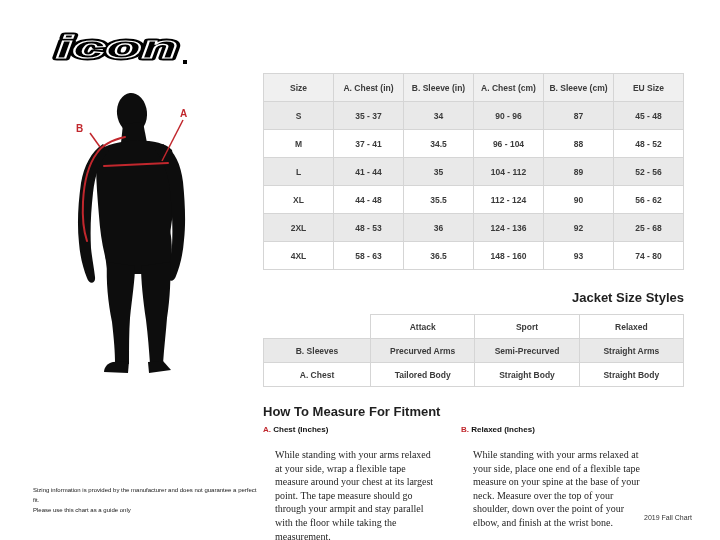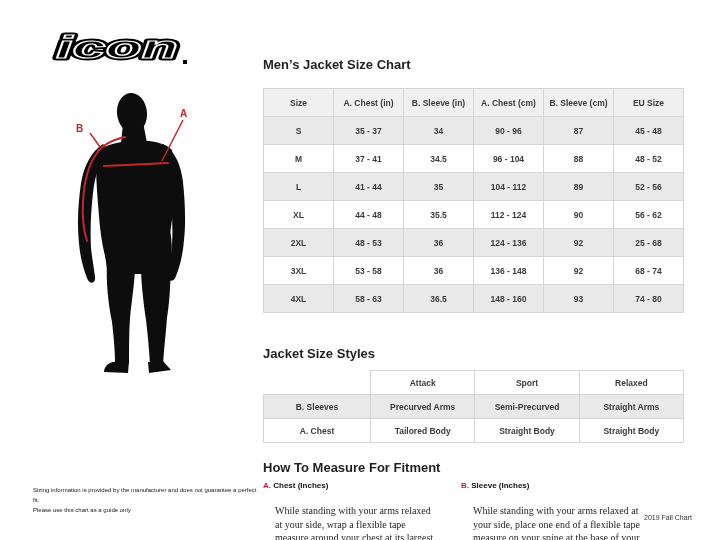--- a/index.html
+++ b/index.html
@@ -22,21 +22,21 @@
   .size-table { margin-top:16px; }
   .size-table th, .size-table td {
     border:1px solid #d5d5d5; height:27px; padding:0;
     text-align:center; vertical-align:middle;
     font-size:8.5px; font-weight:700; color:#3b3b3b;
   }
   .size-table thead th { background:#f0f0f0; }
   .size-table tbody tr:nth-child(odd) th,
   .size-table tbody tr:nth-child(odd) td { background:#e9e9e9; }
 
-  .style-title { margin-top:33px; }
+  .style-title { margin-top:20px;text-align:right; }
   .style-table { margin-top:9px;border-radius:16px; }
   .style-table th, .style-table td {
     border:1px solid #d5d5d5; height:23px; padding:0;
     text-align:center; vertical-align:middle;
     font-size:8.5px; font-weight:700; color:#3b3b3b;
   }
   .style-table thead th { background:#ffffff; }
   .style-table thead th.corner { border:none; background:transparent; }
   .style-table tbody tr:nth-child(odd) th,
   .style-table tbody tr:nth-child(odd) td { background:#e9e9e9; }
@@ -82,21 +82,20 @@
       <path d="M66,53 L76,67" stroke="#c1272d" stroke-width="1.5" fill="none"></path>
       <path d="M80,86 L144,83" stroke="#c1272d" stroke-width="2" fill="none" stroke-linecap="round"></path>
       <path d="M159,40 L138,81" stroke="#c1272d" stroke-width="1.5" fill="none"></path>
       <text class="fig-label" x="156" y="37">A</text>
       <text class="fig-label" x="52" y="52">B</text>
     </g>
   </svg>
 
   <div class="right-col">
 
-    <h2 class="section-title">Men’s Jacket Size Chart</h2>
 
     <table class="size-table">
       <thead>
           <tr>
             <th>Size</th>
             <th>A. Chest (in)</th>
             <th>B. Sleeve (in)</th>
             <th>A. Chest (cm)</th>
             <th>B. Sleeve (cm)</th>
             <th>EU Size</th>
@@ -135,28 +134,20 @@
             <td>90</td>
             <td>56 - 62</td>
           </tr>
           <tr>
             <th>2XL</th>
             <td>48 - 53</td>
             <td>36</td>
             <td>124 - 136</td>
             <td>92</td>
             <td>25 - 68</td>
-          </tr>
-          <tr>
-            <th>3XL</th>
-            <td>53 - 58</td>
-            <td>36</td>
-            <td>136 - 148</td>
-            <td>92</td>
-            <td>68 - 74</td>
           </tr>
           <tr>
             <th>4XL</th>
             <td>58 - 63</td>
             <td>36.5</td>
             <td>148 - 160</td>
             <td>93</td>
             <td>74 - 80</td>
           </tr>
         </tbody>
@@ -201,21 +192,21 @@
       <div class="measure-col-a">
         <p class="measure-h">
           <span class="red">A.</span>
           <span>Chest (Inches)</span>
         </p>
         <p class="measure-body">While standing with your arms relaxed at your side, wrap a flexible tape measure around your chest at its largest point. The tape measure should go through your armpit and stay parallel with the floor while taking the measurement.</p>
       </div>
       <div class="measure-col-b">
         <p class="measure-h">
           <span class="red">B.</span>
-          <span>Sleeve (Inches)</span>
+          <span>Relaxed (Inches)</span>
         </p>
         <p class="measure-body">While standing with your arms relaxed at your side, place one end of a flexible tape measure on your spine at the base of your neck. Measure over the top of your shoulder, down over the point of your elbow, and finish at the wrist bone.</p>
       </div>
     </div>
   </div>
 
   <div class="disclaimer">
     <div>Sizing information is provided by the manufacturer and does not guarantee a perfect fit.</div>
     <div>Please use this chart as a guide only</div>
   </div>

